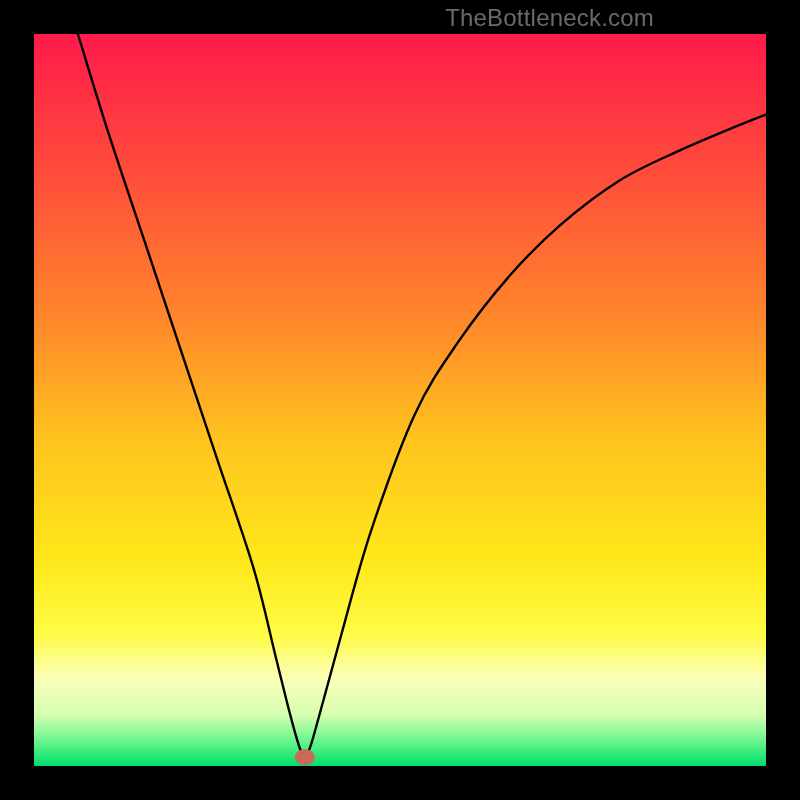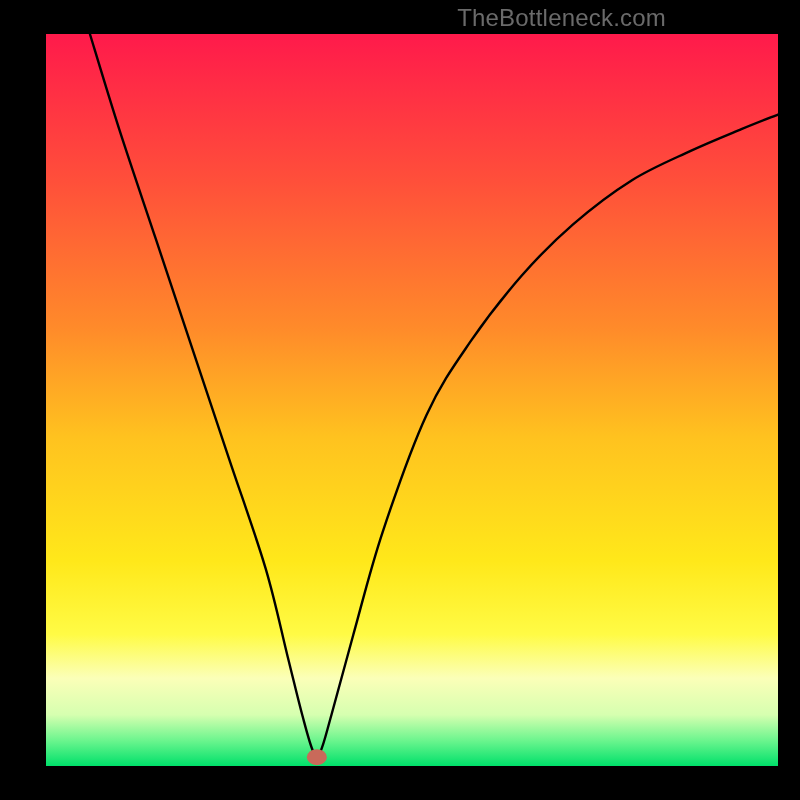--- a/index.html
+++ b/index.html
@@ -8,21 +8,20 @@
     width: 800px;
     height: 800px;
     background: #000;
     overflow: hidden;
   }
   .frame {
     position: relative;
     width: 668px;
     height: 800px;
     background: #000;
-    margin-left: 12px;
   }
   .watermark {
     position: absolute;
     top: 4px;
     right: 14px;
     font-family: Arial, Helvetica, sans-serif;
     font-size: 24px;
     font-weight: 500;
     color: #6a6a6a;
     letter-spacing: 0.2px;

